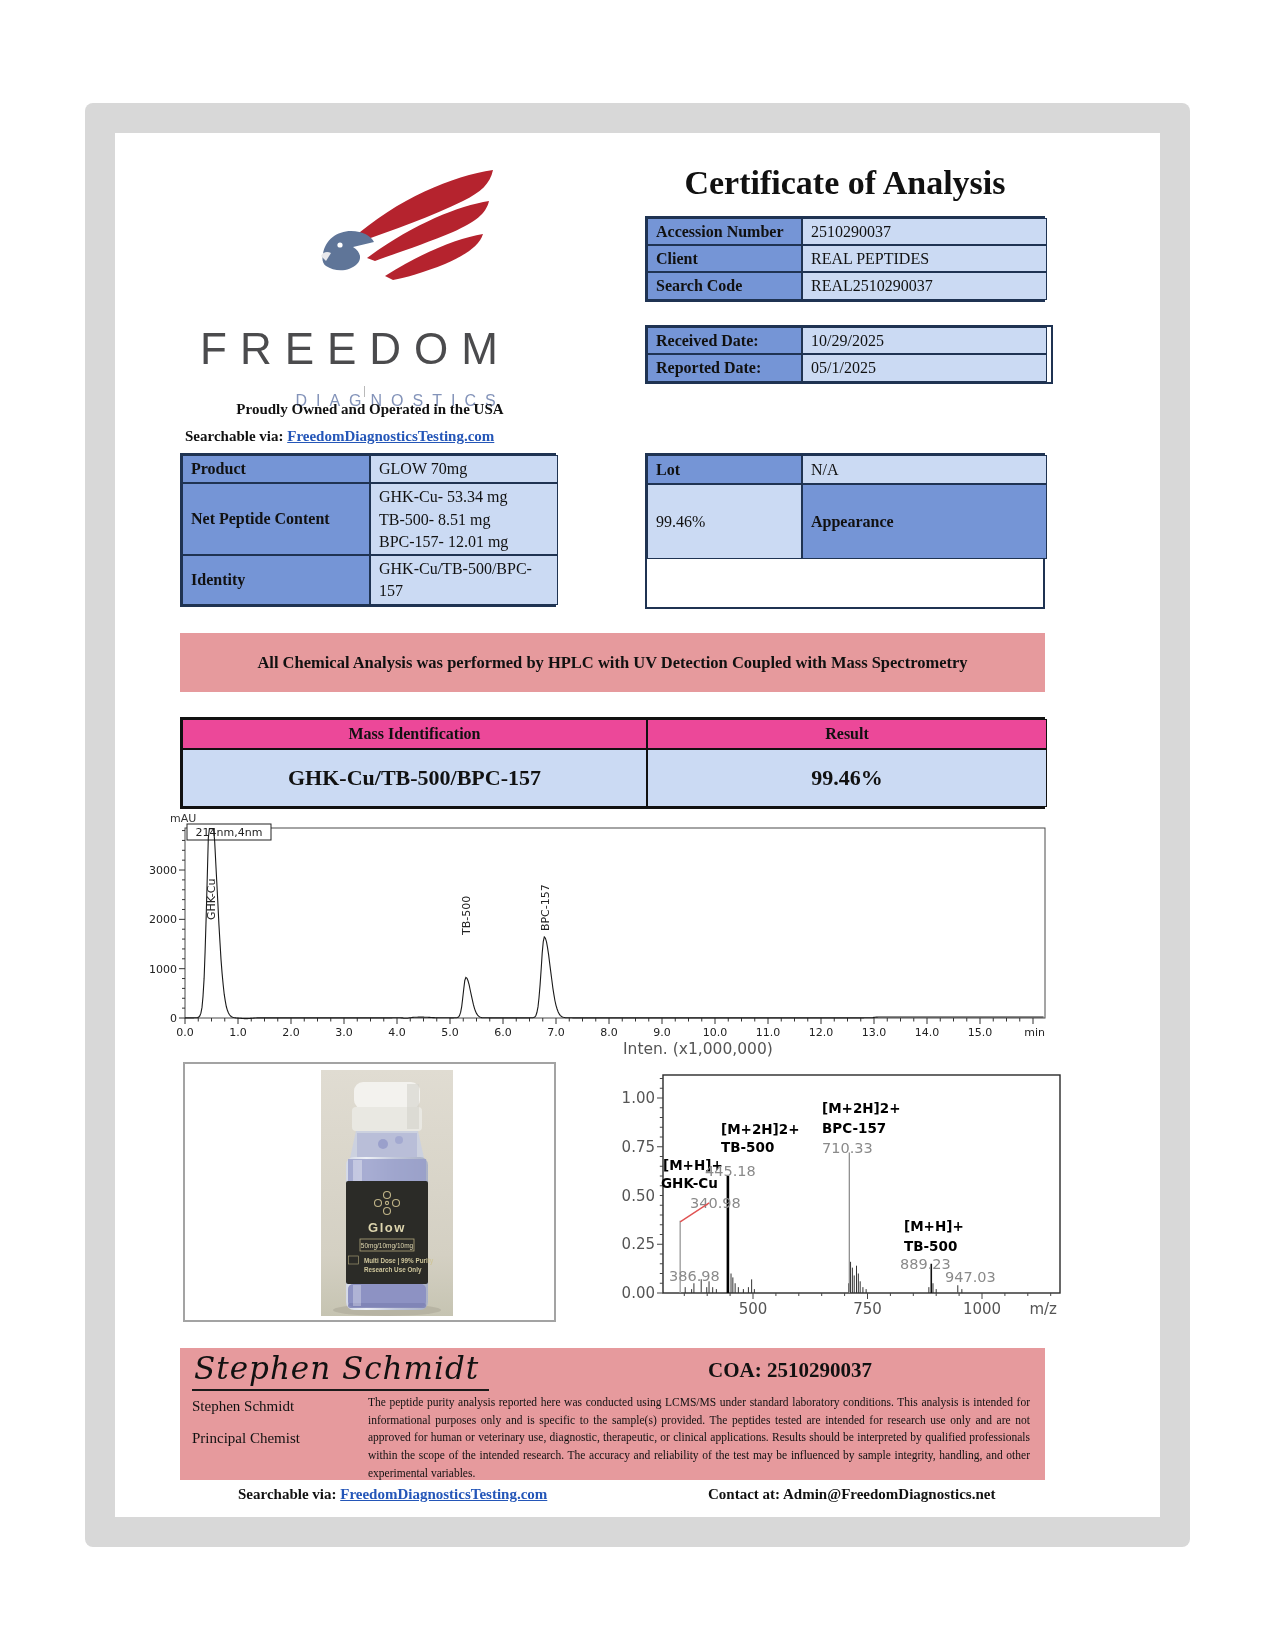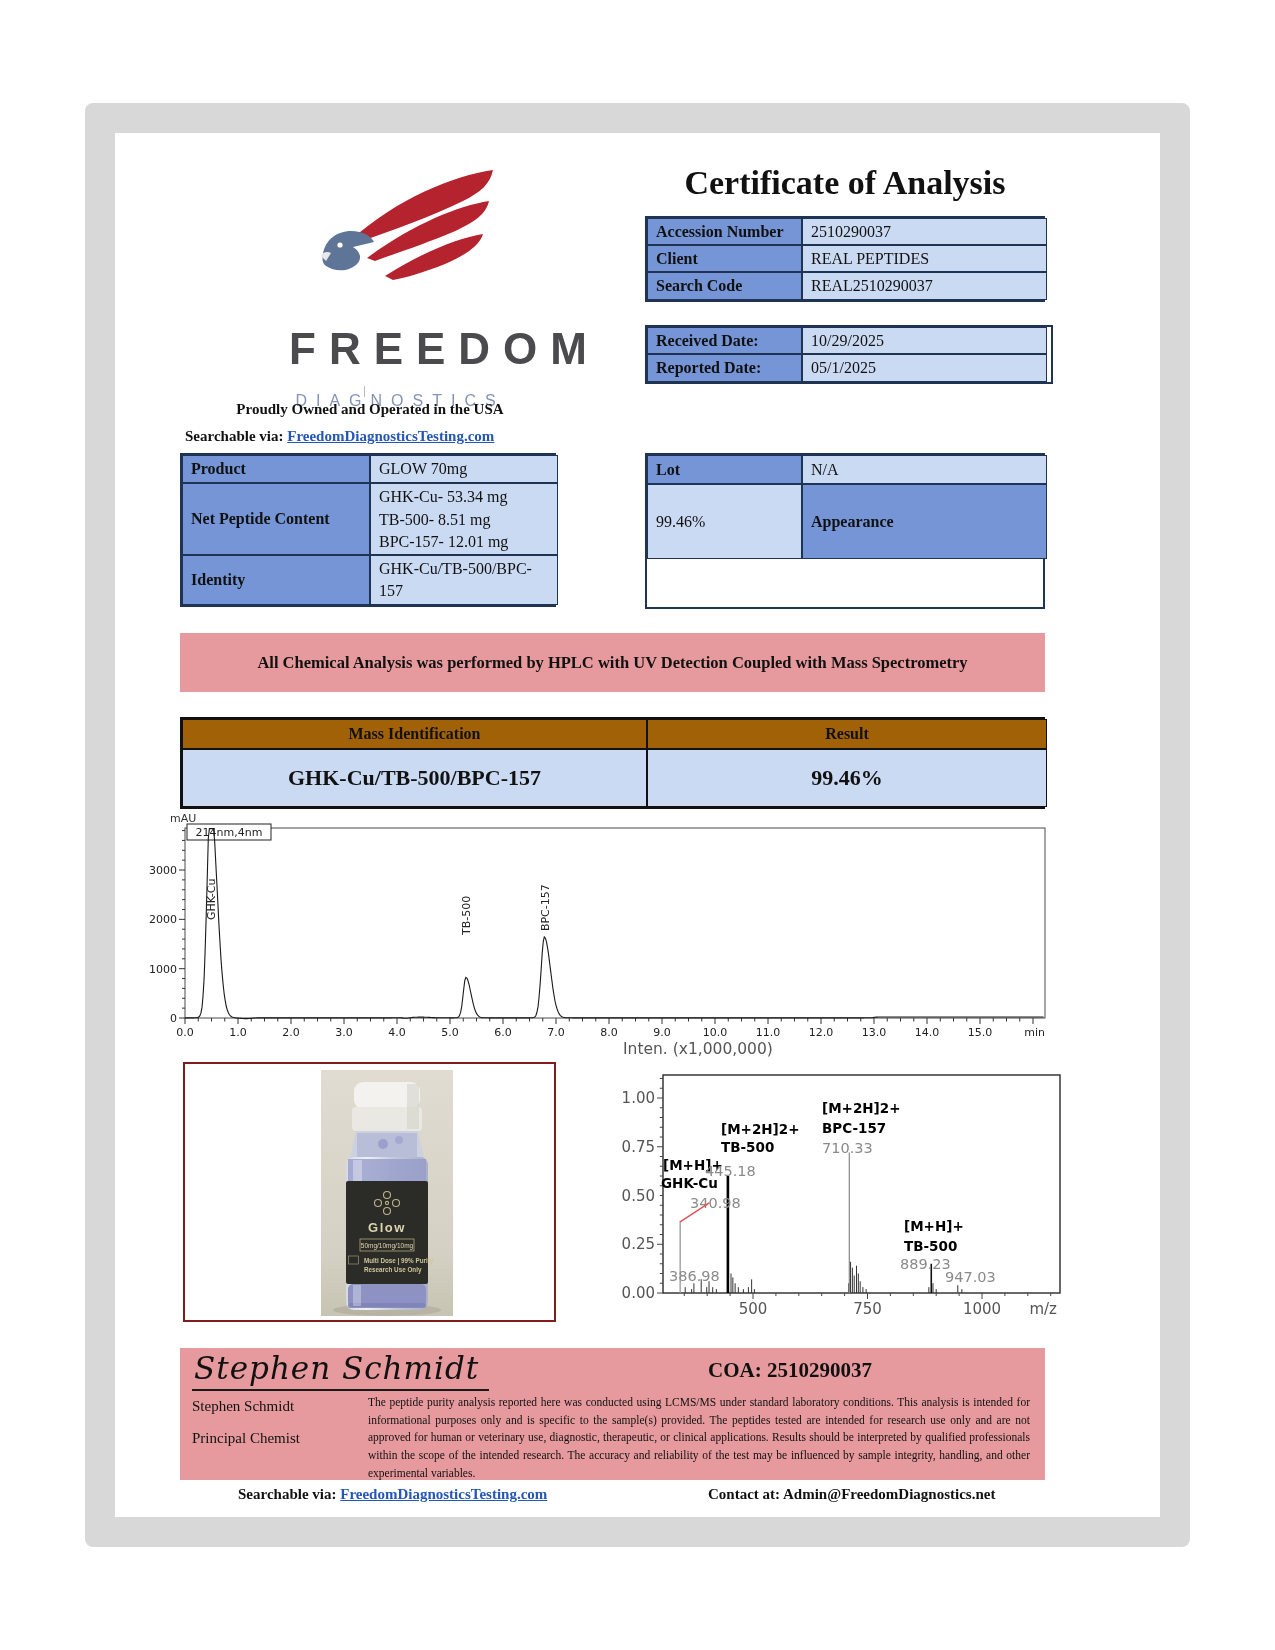--- a/index.html
+++ b/index.html
@@ -6,42 +6,42 @@
     --hdr:#7595d6; --val:#cbdaf3; --navy:#1f3352; --pink:#e69a9d;
     --link:#2456b8; --frame:#d8d8d8; --logoGray:#4b4b4d; --logoSub:#8393b9;
   }
   *{box-sizing:border-box}
   body{margin:0;background:#fff}
   .stage{position:relative;width:1275px;height:1650px;background:#fff;
     font-family:"Liberation Serif",serif;color:#111;overflow:hidden}
   .abs{position:absolute}
   .frame{background:var(--frame);border-radius:8px}
   .doc{background:#fff}
-  .wordmark{font-family:"Liberation Sans",sans-serif;font-weight:700;font-size:44px;
-    letter-spacing:13px;color:var(--logoGray);text-align:right;white-space:nowrap}
+  .wordmark{font-family:"Liberation Sans",sans-serif;font-weight:400;font-size:44px;
+    letter-spacing:13px;color:var(--logoGray);text-align:left;white-space:nowrap}
   .sub{font-family:"Liberation Sans",sans-serif;font-weight:400;font-size:16px;
     letter-spacing:9px;color:var(--logoSub);text-align:center;white-space:nowrap}
   .title{font-size:34px;font-weight:bold;text-align:center;white-space:nowrap}
   .tagline{font-weight:bold;font-size:15px;text-align:center}
   .searchline{font-weight:bold;font-size:15px}
   .linky{color:var(--link);text-decoration:underline;font-weight:bold;cursor:pointer}
   .ftable{display:grid;border:2px solid var(--navy)}
   .ftable>div{border:1px solid var(--navy);padding:2px 8px;font-size:16px;
     display:flex;align-items:center;overflow:hidden}
   .lbl{background:var(--hdr);font-weight:bold}
   .val{background:var(--val)}
   .val.multi{flex-direction:column;align-items:flex-start;justify-content:space-between;line-height:1.42}
   .val.brk{word-break:break-all;padding-right:20px;line-height:1.35}
   .banner{background:var(--pink);display:flex;align-items:center;justify-content:center;
     font-weight:bold;font-size:16.5px;text-align:center}
   .masstable{display:grid;border:2px solid #111}
   .masstable>div{border:1px solid #111;display:flex;align-items:center;justify-content:center}
-  .mhead{font-weight:bold;font-size:16px;background:#a16207}
+  .mhead{font-weight:bold;font-size:16px;background:#ec4899}
   .mdata{background:var(--val);font-weight:bold;font-size:22px}
-  .vialbox{border:2px solid #7f1d1d;background:#fff}
+  .vialbox{border:2px solid #a3a3a3;background:#fff}
   .sigbanner{background:var(--pink)}
   .sig{font-style:italic;font-size:31px;font-family:"DejaVu Serif",serif;
     border-bottom:2px solid #1a1a1a;padding:0 10px 3px 2px;display:inline-block;letter-spacing:1px}
   .coa{font-weight:bold;font-size:21px;text-align:center;white-space:nowrap}
   .pname{font-size:15px}
   .disc{font-size:11.5px;line-height:1.54;text-align:justify}
   .bfoot{font-weight:bold;font-size:15px;white-space:nowrap}
   .stray{width:1px;height:11px;background:#b9b9b9}
   svg text{user-select:none}
 </style>

